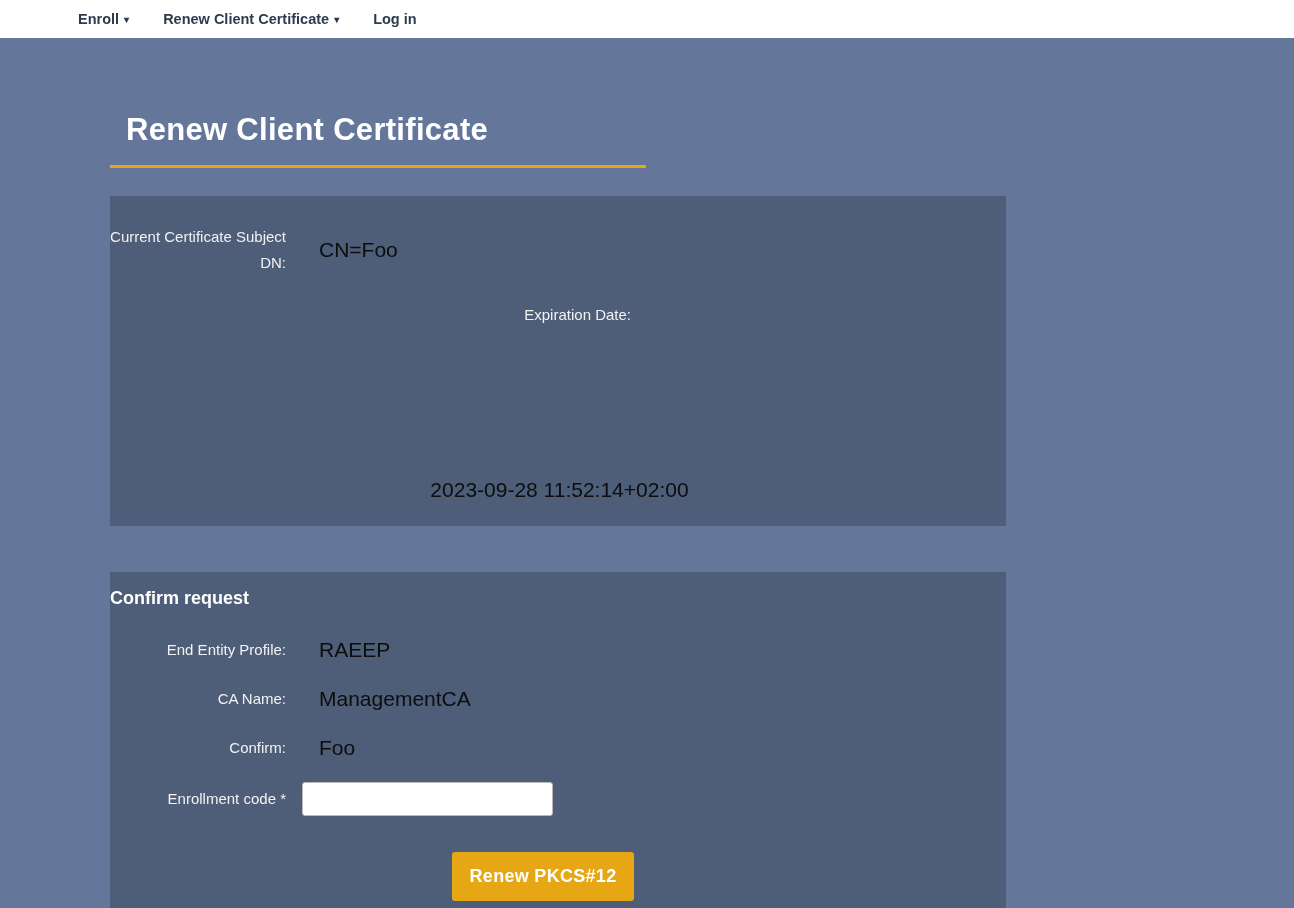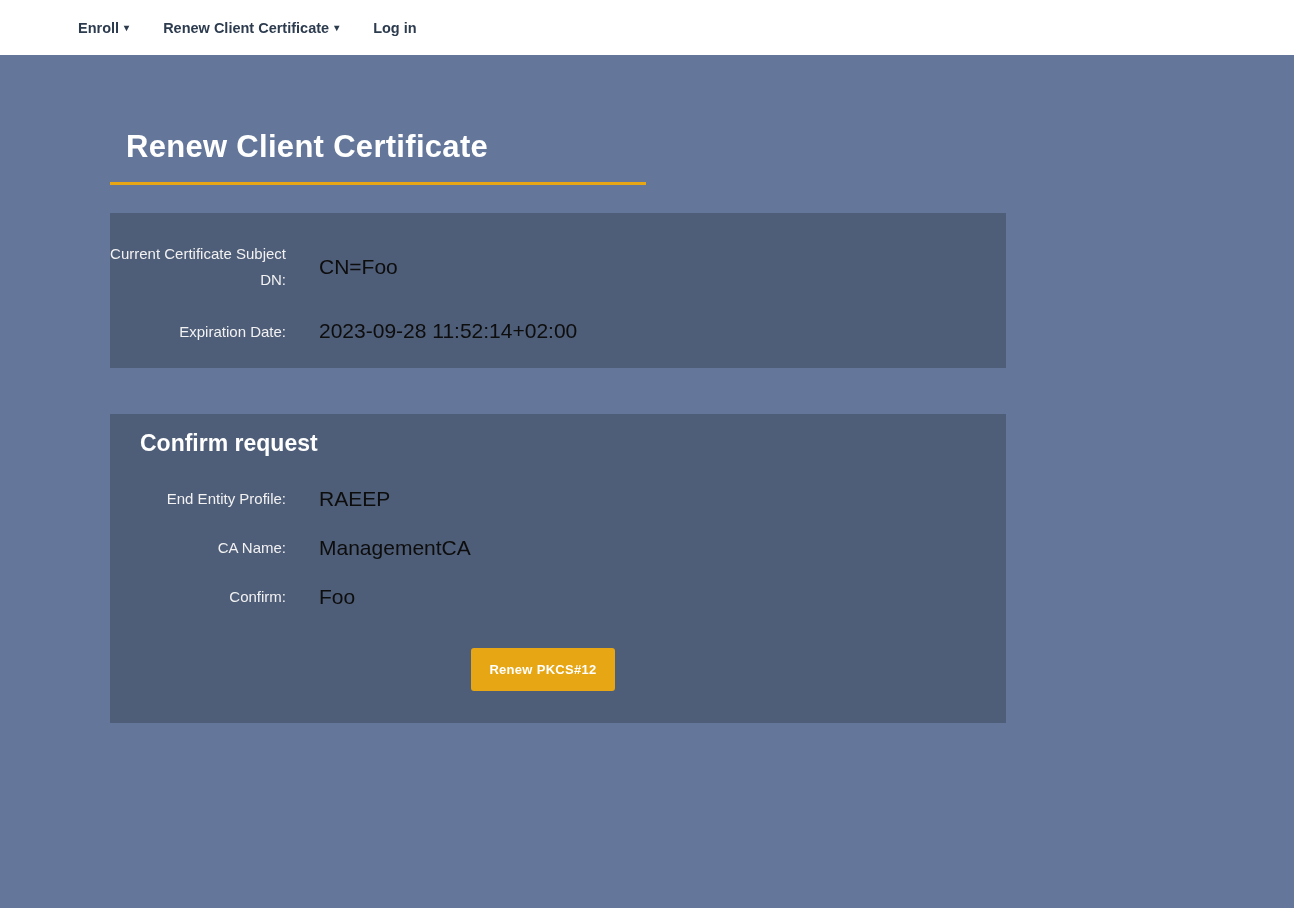--- a/index.html
+++ b/index.html
@@ -5,21 +5,21 @@
   * { margin: 0; padding: 0; box-sizing: border-box; }
   html, body { width: 1294px; height: 908px; }
   body {
     font-family: "Liberation Sans", sans-serif;
     background: #64779b;
     overflow: hidden;
   }
 
   
   .navbar {
-    height: 55px;
+    height: 38px;
     background: #ffffff;
     display: flex;
     align-items: center;
     padding-left: 78px;
   }
   .nav-item {
     font-size: 14.5px;
     font-weight: bold;
     color: #2c3b4e;
     margin-right: 34px;
@@ -60,34 +60,33 @@
   }
   .panel-current {
     margin-top: 28px;
     padding: 28px 30px 24px 0;
   }
   .panel-confirm {
     margin-top: 46px;
     padding: 16px 30px 32px 0;
   }
   .panel-heading {
-    font-size: 23px;
+    font-size: 18px;
     font-weight: bold;
     color: #ffffff;
-    padding-left: 30px;
     margin-bottom: 26px;
   }
 
   .form-row {
     display: flex;
     align-items: center;
     margin-bottom: 26px;
   }
   .panel-confirm .form-row { margin-bottom: 18px; min-height: 31px; }
-  .form-row:last-child { margin-bottom: 0; }
+  .form-row:last-child { margin-bottom: 0; flex-direction: column; }
   .form-label {
     width: 176px;
     flex: 0 0 176px;
     text-align: right;
     font-size: 15px;
     line-height: 1.72;
     color: #f2f2f2;
   }
   .form-value {
     margin-left: 33px;
@@ -113,21 +112,21 @@
     text-align: center;
     margin-top: 36px;
   }
   .gold-button {
     background: #e7a614;
     border: none;
     border-radius: 3px;
     color: #ffffff;
     font-family: "Liberation Sans", sans-serif;
     font-weight: bold;
-    font-size: 13px;
+    font-size: 18px;
     letter-spacing: 0.3px;
     padding: 14px 18px;
     cursor: pointer;
   }
 </style>
 </head>
 <body>
 
 <nav class="navbar">
   <div class="nav-item">
@@ -171,20 +170,24 @@
       <div class="form-label">CA Name:</div>
       <div class="form-value">ManagementCA</div>
     </div>
 
 
     <div class="form-row">
       <div class="form-label">Confirm:</div>
       <div class="form-value">Foo</div>
     </div>
 
+    <div class="form-row input-row">
+      <div class="form-label">Enrollment code *</div>
+      <input class="form-input" type="password" value="" style="">
+    </div>
 
 
     <div class="button-row">
       <button class="gold-button">Renew PKCS#12</button>
     </div>
   </section>
 
 </main>
 
 </body></html>

